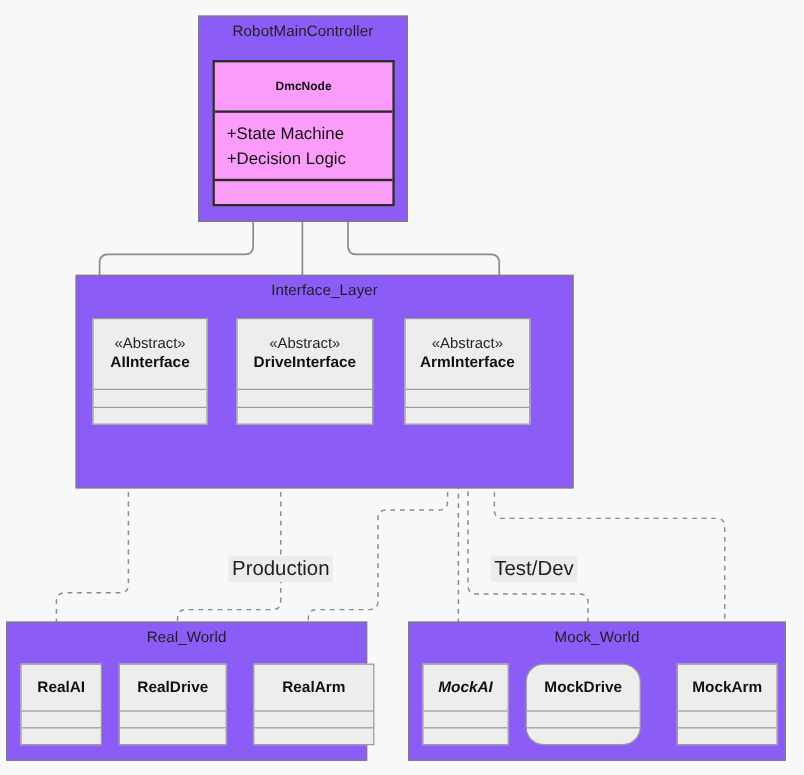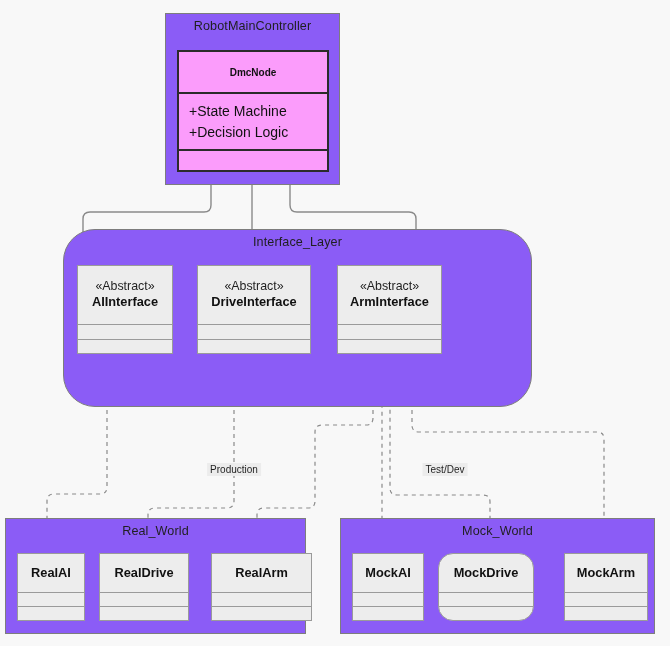--- a/index.html
+++ b/index.html
@@ -94,21 +94,21 @@
   .uml.accent .attrs {
     box-sizing: border-box;
     padding: 7px 0 0 10px;
     font-size: 14px;
     line-height: 1.5;
     color: #111;
   }
   
   .edge-label {
     position: absolute;
-    font-size: 10px;
+    font-size: 17px;
     color: #1f1f1f;
     background: #ececec;
     padding: 1px 3px;
     white-space: nowrap;
     transform: translateX(-50%);
   }
 </style>
 </head>
 <body>
 
@@ -160,21 +160,21 @@
         <div class="cname">DmcNode</div>
       </div>
       <div class="compartment attrs" style="height:57px;">
         <div>+State Machine</div>
         <div>+Decision Logic</div>
       </div>
       <div class="compartment" style="height:21px;"></div>
     </div>
   </div>
 
-  <div class="package" style="left:63px; top:229px; width:469px; height:178px;border-radius:32px;">
+  <div class="package" style="left:63px; top:229px; width:415px; height:178px;">
     <div class="package-title">Interface_Layer</div>
 
     <div class="uml" style="position:absolute; left:13px; top:35px; width:96px; height:89px;">
       <div class="head" style="height:58px;">
         <div class="stereo">«Abstract»</div>
         <div class="cname">AIInterface</div>
       </div>
       <div class="compartment" style="height:15px;"></div>
       <div class="compartment" style="height:16px;"></div>
     </div>
@@ -226,21 +226,21 @@
       </div>
       <div class="compartment" style="height:14px;"></div>
       <div class="compartment" style="height:14px;"></div>
     </div>
   </div>
 
   <div class="package thin" style="left:340px; top:518px; width:315px; height:116px;">
     <div class="package-title">Mock_World</div>
 
     <div class="uml" style="position:absolute; left:11px; top:34px; width:72px; height:68px;">
-      <div class="head" style="height:38px;">
+      <div class="head" style="height:38px;font-style:italic;">
         <div class="cname">MockAI</div>
       </div>
       <div class="compartment" style="height:14px;"></div>
       <div class="compartment" style="height:14px;"></div>
     </div>
 
     <div class="uml" style="position:absolute; left:97px; top:34px; width:96px; height:68px;border-radius:15px;">
       <div class="head" style="height:38px;">
         <div class="cname">MockDrive</div>
       </div>

